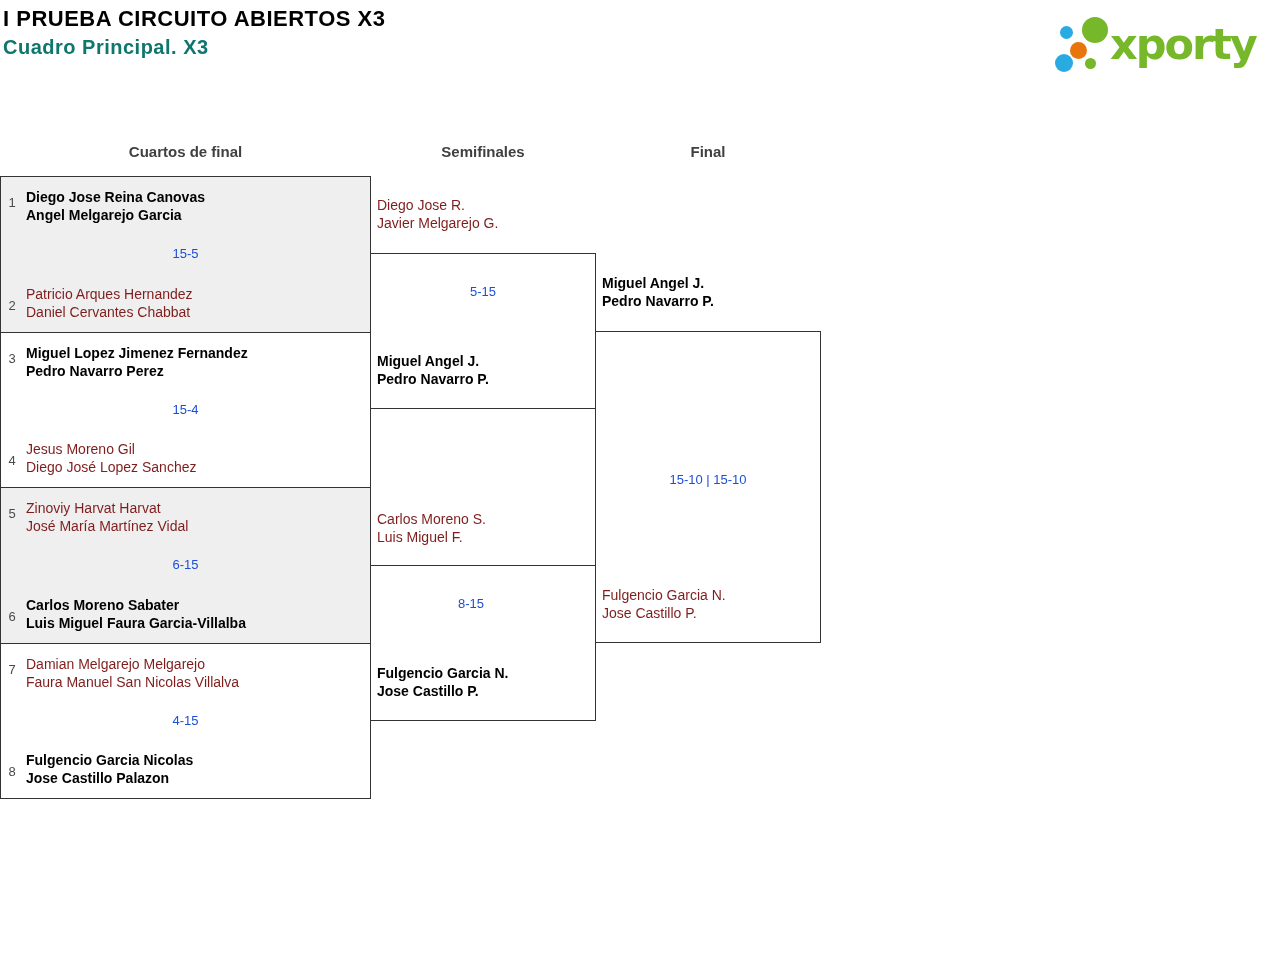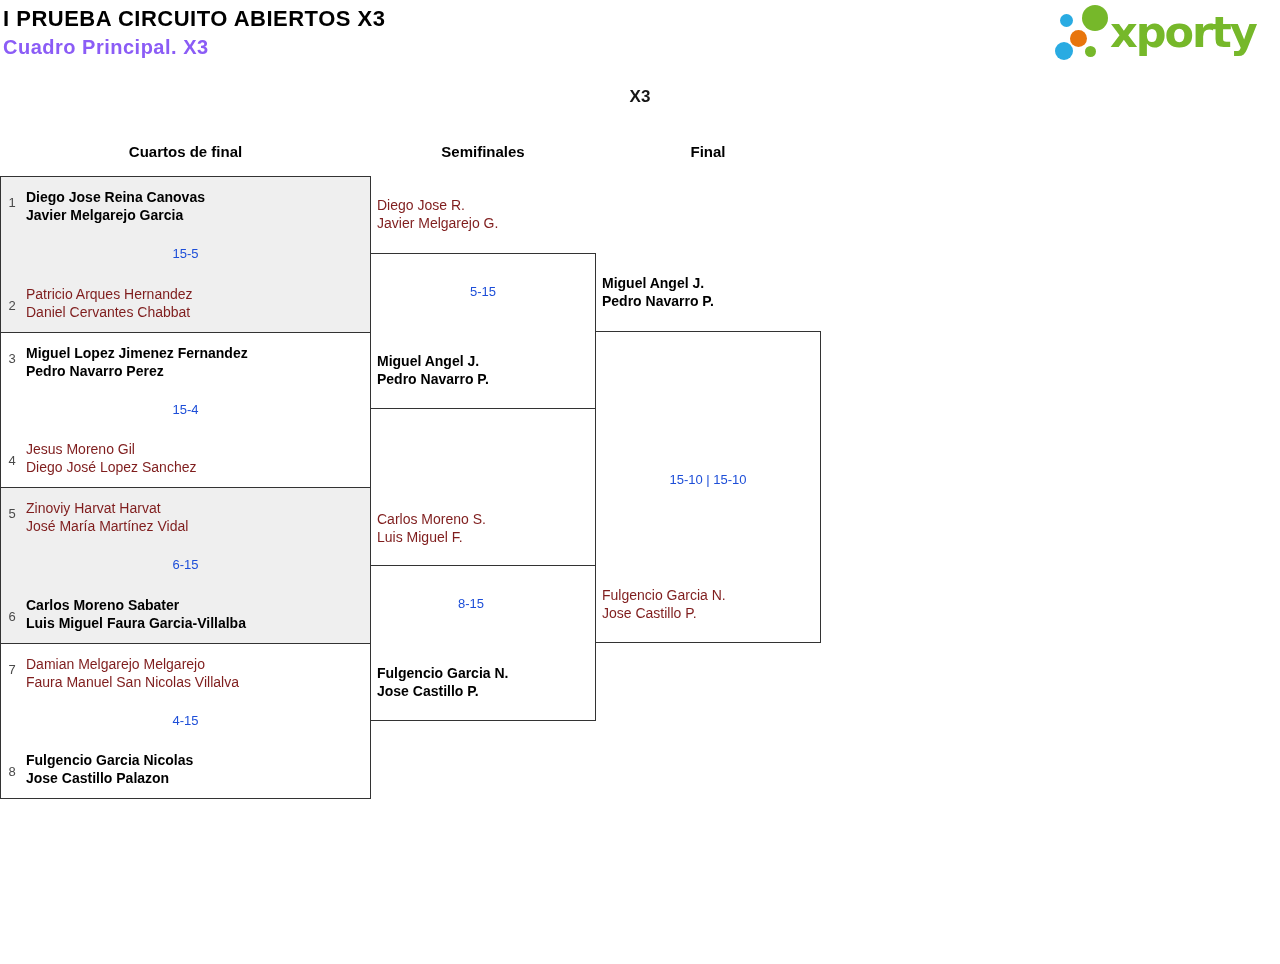--- a/index.html
+++ b/index.html
@@ -12,45 +12,45 @@
     overflow: hidden;
   }
   
   .title-line1 {
     position: absolute; left: 3px; top: 6px;
     font-size: 22px; font-weight: 700; letter-spacing: 0.5px; color: #000000;
     white-space: nowrap;
   }
   .title-line2 {
     position: absolute; left: 3px; top: 36px;
-    font-size: 20px; font-weight: 700; letter-spacing: 0.5px; color: #8b5cf6;
+    font-size: 20px; font-weight: 700; letter-spacing: 0.5px; color: #0f766e;
     white-space: nowrap;
   }
   .category-label {
     position: absolute; left: 0; top: 87px; width: 1280px;
     text-align: center; font-size: 17px; font-weight: 600; color: #161616;
   }
   
-  .logo { position: absolute; left: 1050px; top: 0; width: 230px; height: 70px; }
+  .logo { position: absolute; left: 1050px; top: 12px; width: 230px; height: 70px; }
   .dot { position: absolute; border-radius: 50%; }
   .dot-green-large  { left: 32px; top: 5px;  width: 26px; height: 26px; background: #76b82a; }
   .dot-blue-small   { left: 10px; top: 14px; width: 13px; height: 13px; background: #29abe2; }
   .dot-orange       { left: 20px; top: 30px; width: 17px; height: 17px; background: #e8750c; }
   .dot-blue-large   { left: 5px;  top: 42px; width: 18px; height: 18px; background: #29abe2; }
   .dot-green-small  { left: 35px; top: 46px; width: 11px; height: 11px; background: #76b82a; }
   .logo-wordmark {
     position: absolute; left: 60px; top: 1px;
     font-family: "DejaVu Sans", sans-serif;
     font-size: 43px; line-height: 62px; font-weight: 800;
     letter-spacing: -2px; color: #76b82a;
   }
   
   .round-header {
     position: absolute; top: 143px;
-    text-align: center; font-size: 15px; font-weight: 600; color: #000000;
+    text-align: center; font-size: 15px; font-weight: 600; color: #404040;
   }
   .rh-qf    { left: 0;     width: 371px; }
   .rh-sf    { left: 370px; width: 226px; }
   .rh-final { left: 595px; width: 226px; }
   
   .qf-wrapper {
     position: absolute; left: 0; top: 176px; width: 371px; height: 623px;
     border: 1px solid #333333; box-sizing: border-box;
     display: flex; flex-direction: column;
   }
@@ -106,33 +106,32 @@
     <span>
       <span class="dot dot-blue-small"></span>
       <span class="dot dot-green-large"></span>
       <span class="dot dot-orange"></span>
       <span class="dot dot-blue-large"></span>
       <span class="dot dot-green-small"></span>
     </span>
     <span class="logo-wordmark">xporty</span>
   </div>
 
-  <div class="category-label">X3</div>
 
   <div class="round-header rh-qf">Cuartos de final</div>
   <div class="round-header rh-sf">Semifinales</div>
   <div class="round-header rh-final">Final</div>
 
   <div class="qf-wrapper">
 
     <div class="qrow alt">
       <div class="seed s-top">1</div>
       <div class="team t-top winner">
         <div>Diego Jose Reina Canovas</div>
-        <div>Javier Melgarejo Garcia</div>
+        <div>Angel Melgarejo Garcia</div>
       </div>
       <div class="score">15-5</div>
       <div class="seed s-bottom">2</div>
       <div class="team t-bottom">
         <div>Patricio Arques Hernandez</div>
         <div>Daniel Cervantes Chabbat</div>
       </div>
     </div>
 
     <div class="qrow">

